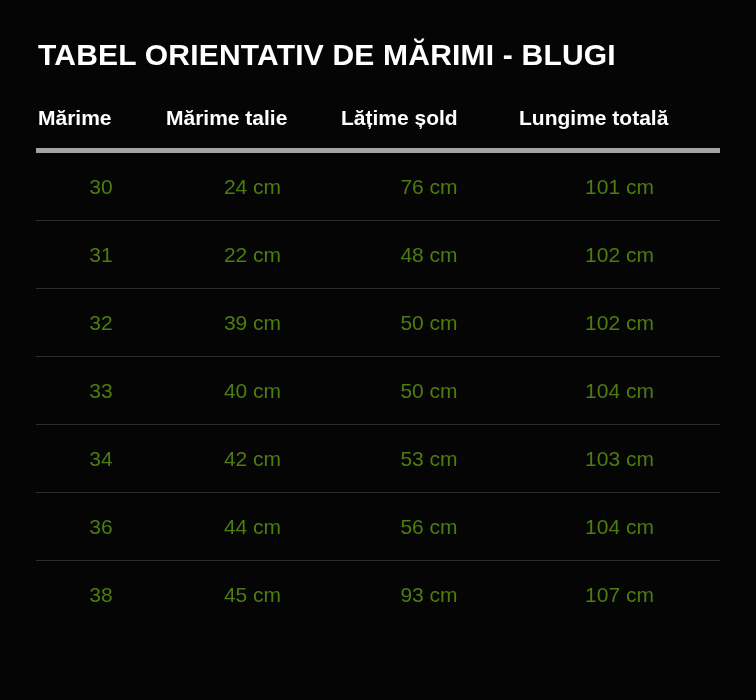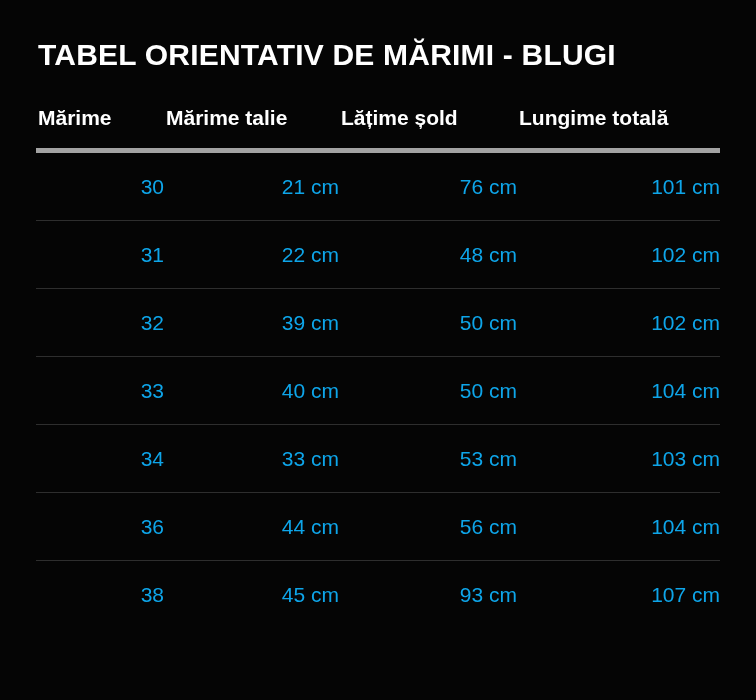--- a/index.html
+++ b/index.html
@@ -37,24 +37,24 @@
   table.size-table th {
     text-align: left;
     font-size: 21px;
     font-weight: bold;
     color: #ffffff;
     padding: 0 0 18px 2px;
     border-bottom: 5px solid #a3a3a3;
     white-space: nowrap;
   }
   table.size-table td {
-    text-align: right;
+    text-align: center;
     font-size: 21px;
     font-weight: normal;
-    color: #0ea5e9;
+    color: #4d7c0f;
     padding: 22px 0 21px 2px;
     border-bottom: 1px solid #2e2e2e;
     white-space: nowrap;
   }
   table.size-table tr:last-child td {
     border-bottom: none;
   }
   col.c-size  { width: 128px; }
   col.c-waist { width: 175px; }
   col.c-hip   { width: 178px; }
@@ -78,21 +78,21 @@
       <tr>
         <th>Mărime</th>
         <th>Mărime talie</th>
         <th>Lățime șold</th>
         <th>Lungime totală</th>
       </tr>
     </thead>
     <tbody>
       <tr>
         <td>30</td>
-        <td>21 cm</td>
+        <td>24 cm</td>
         <td>76 cm</td>
         <td>101 cm</td>
       </tr>
       <tr>
         <td>31</td>
         <td>22 cm</td>
         <td>48 cm</td>
         <td>102 cm</td>
       </tr>
       <tr>
@@ -102,21 +102,21 @@
         <td>102 cm</td>
       </tr>
       <tr>
         <td>33</td>
         <td>40 cm</td>
         <td>50 cm</td>
         <td>104 cm</td>
       </tr>
       <tr>
         <td>34</td>
-        <td>33 cm</td>
+        <td>42 cm</td>
         <td>53 cm</td>
         <td>103 cm</td>
       </tr>
       <tr>
         <td>36</td>
         <td>44 cm</td>
         <td>56 cm</td>
         <td>104 cm</td>
       </tr>
       <tr>

